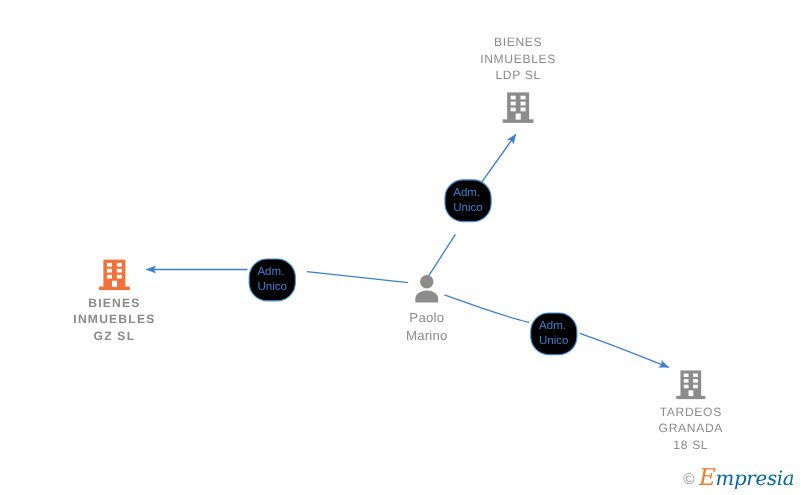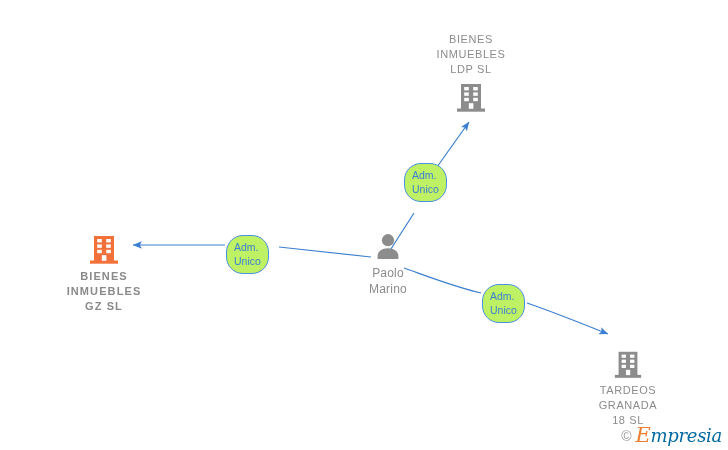--- a/index.html
+++ b/index.html
@@ -61,21 +61,21 @@
     letter-spacing: 0.2px;
   }
   .node.label-above .node-label {
     margin: 0 0 3px 0;
   }
 
   
   .edge-label {
     position: absolute;
     box-sizing: border-box;
-    background: #bef264;
+    background: #000000;
     border: 1px solid #4a90e2;
     border-radius: 17px;
     color: #3c7fd0;
     font-size: 10.5px;
     line-height: 14px;
     padding: 4px 7px 5px 7px;
     text-align: left;
     white-space: pre-line;
     z-index: 5;
   }
@@ -176,34 +176,34 @@
           <rect x="19.2" y="17.8" width="4.6" height="3.4"></rect>
           <rect x="14.8" y="23.2" width="4.6" height="5.6"></rect>
         </g>
       </svg>
     </span>
     <div class="node-label company highlight">BIENES
 INMUEBLES
 GZ  SL</div>
   </div>
 
-  <div class="node" style="left:388px; top:232px;">
+  <div class="node" style="left:388px; top:248px;">
     <span class="node-icon">
       <svg width="30" height="30" viewBox="0 0 30 30">
         <g fill="#8c8c8c">
           <circle cx="15" cy="8.2" r="6.1"></circle>
           <path d="M15 16.2c-6.2 0-10.4 3.4-10.4 7.6V27h20.8v-3.2c0-4.2-4.2-7.6-10.4-7.6z"></path>
         </g>
       </svg>
     </span>
     <div class="node-label person">Paolo
 Marino</div>
   </div>
 
-  <div class="node" style="left:628px; top:348px;">
+  <div class="node" style="left:628px; top:333px;">
     <span class="node-icon">
       <svg width="32" height="32" viewBox="0 0 34 34">
         <g fill="#8c8c8c">
           <rect x="7" y="4" width="20" height="25"></rect>
           <rect x="3" y="28.5" width="28" height="3.2"></rect>
         </g>
         <g fill="#ffffff">
           <rect x="10.2" y="7" width="4.6" height="3.4"></rect>
           <rect x="19.2" y="7" width="4.6" height="3.4"></rect>
           <rect x="10.2" y="12.4" width="4.6" height="3.4"></rect>

